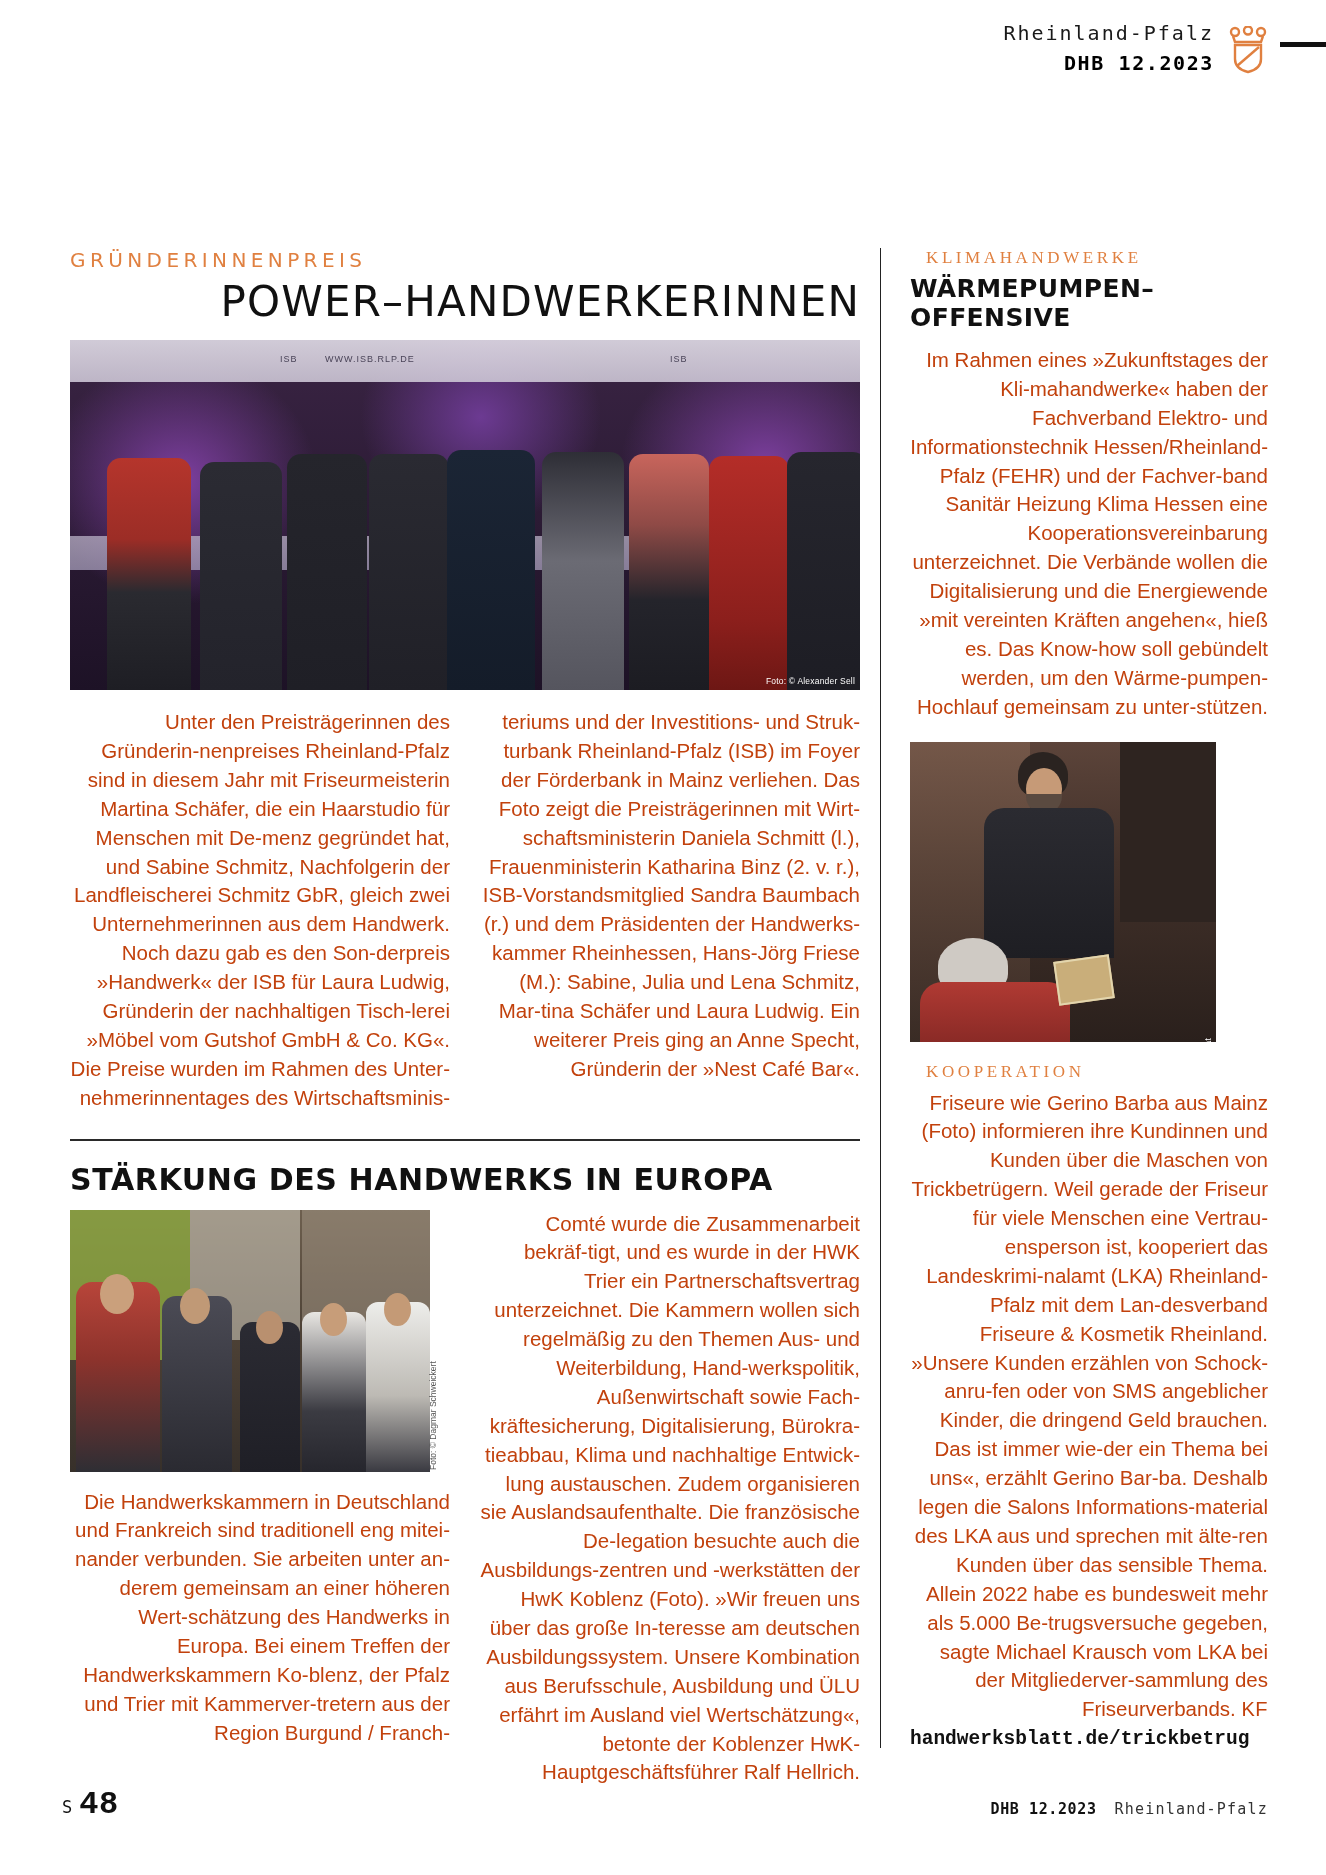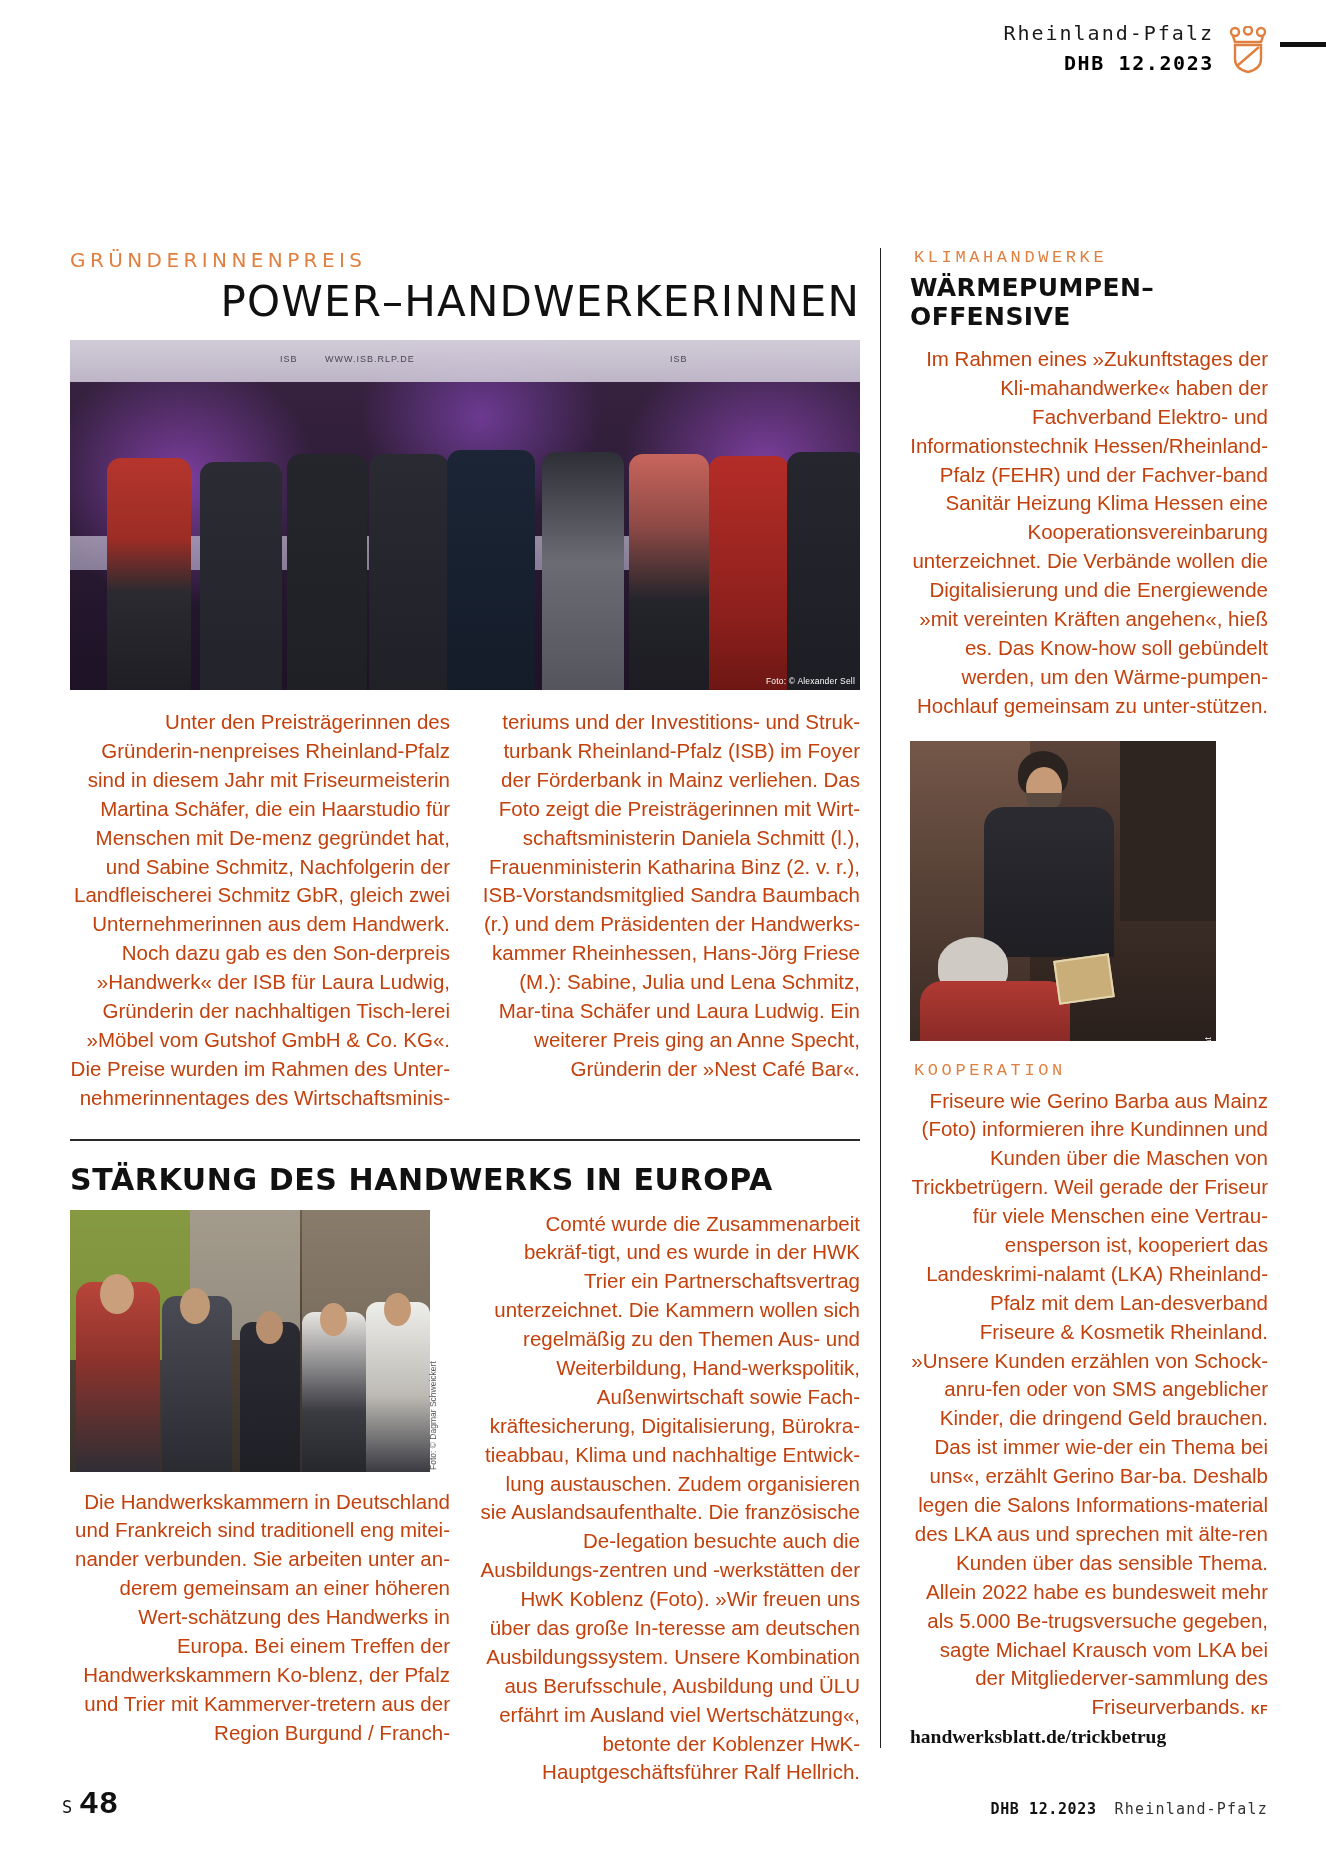--- a/index.html
+++ b/index.html
@@ -114,22 +114,22 @@
     color: #111111;
     margin: 0 0 14px 0;
     font-family: "DejaVu Sans", sans-serif;
     line-height: 1.1;
   }
   .side-kicker {
     color: #e08040;
     font-size: 17px;
     letter-spacing: 3.6px;
     font-weight: 400;
-    font-family: Liberation Mono, monospace;
-    margin: 0 0 7px 4px;
+    font-family: Liberation Serif, serif;
+    margin: 0 0 7px 16px;
   }
   .side-headline {
     font-size: 25px;
     font-weight: bold;
     letter-spacing: 0.4px;
     line-height: 1.14;
     color: #111111;
     margin: 0 0 14px 0;
     font-family: "DejaVu Sans", sans-serif;
   }
@@ -284,26 +284,26 @@
   .footer-region {
     font-size: 15px;
     letter-spacing: 1.2px;
     color: #333;
   }
 
   .url-line {
     font-weight: bold;
     font-size: 19.5px;
     color: #111;
-    font-family: Liberation Serif, serif;
+    font-family: Liberation Mono, monospace;
     margin-top: 4px;
   }
   .sig {
-    font-weight: bold;
-    font-size: 12px;
+    font-weight: normal;
+    font-size: 20px;
     letter-spacing: 0.5px;
   }
 </style>
 </head>
 <body>
 
 <div class="page-header">
   <div class="header-text">
     <div class="header-region">Rheinland-Pfalz</div>
     <div class="header-issue">DHB 12.2023</div>

